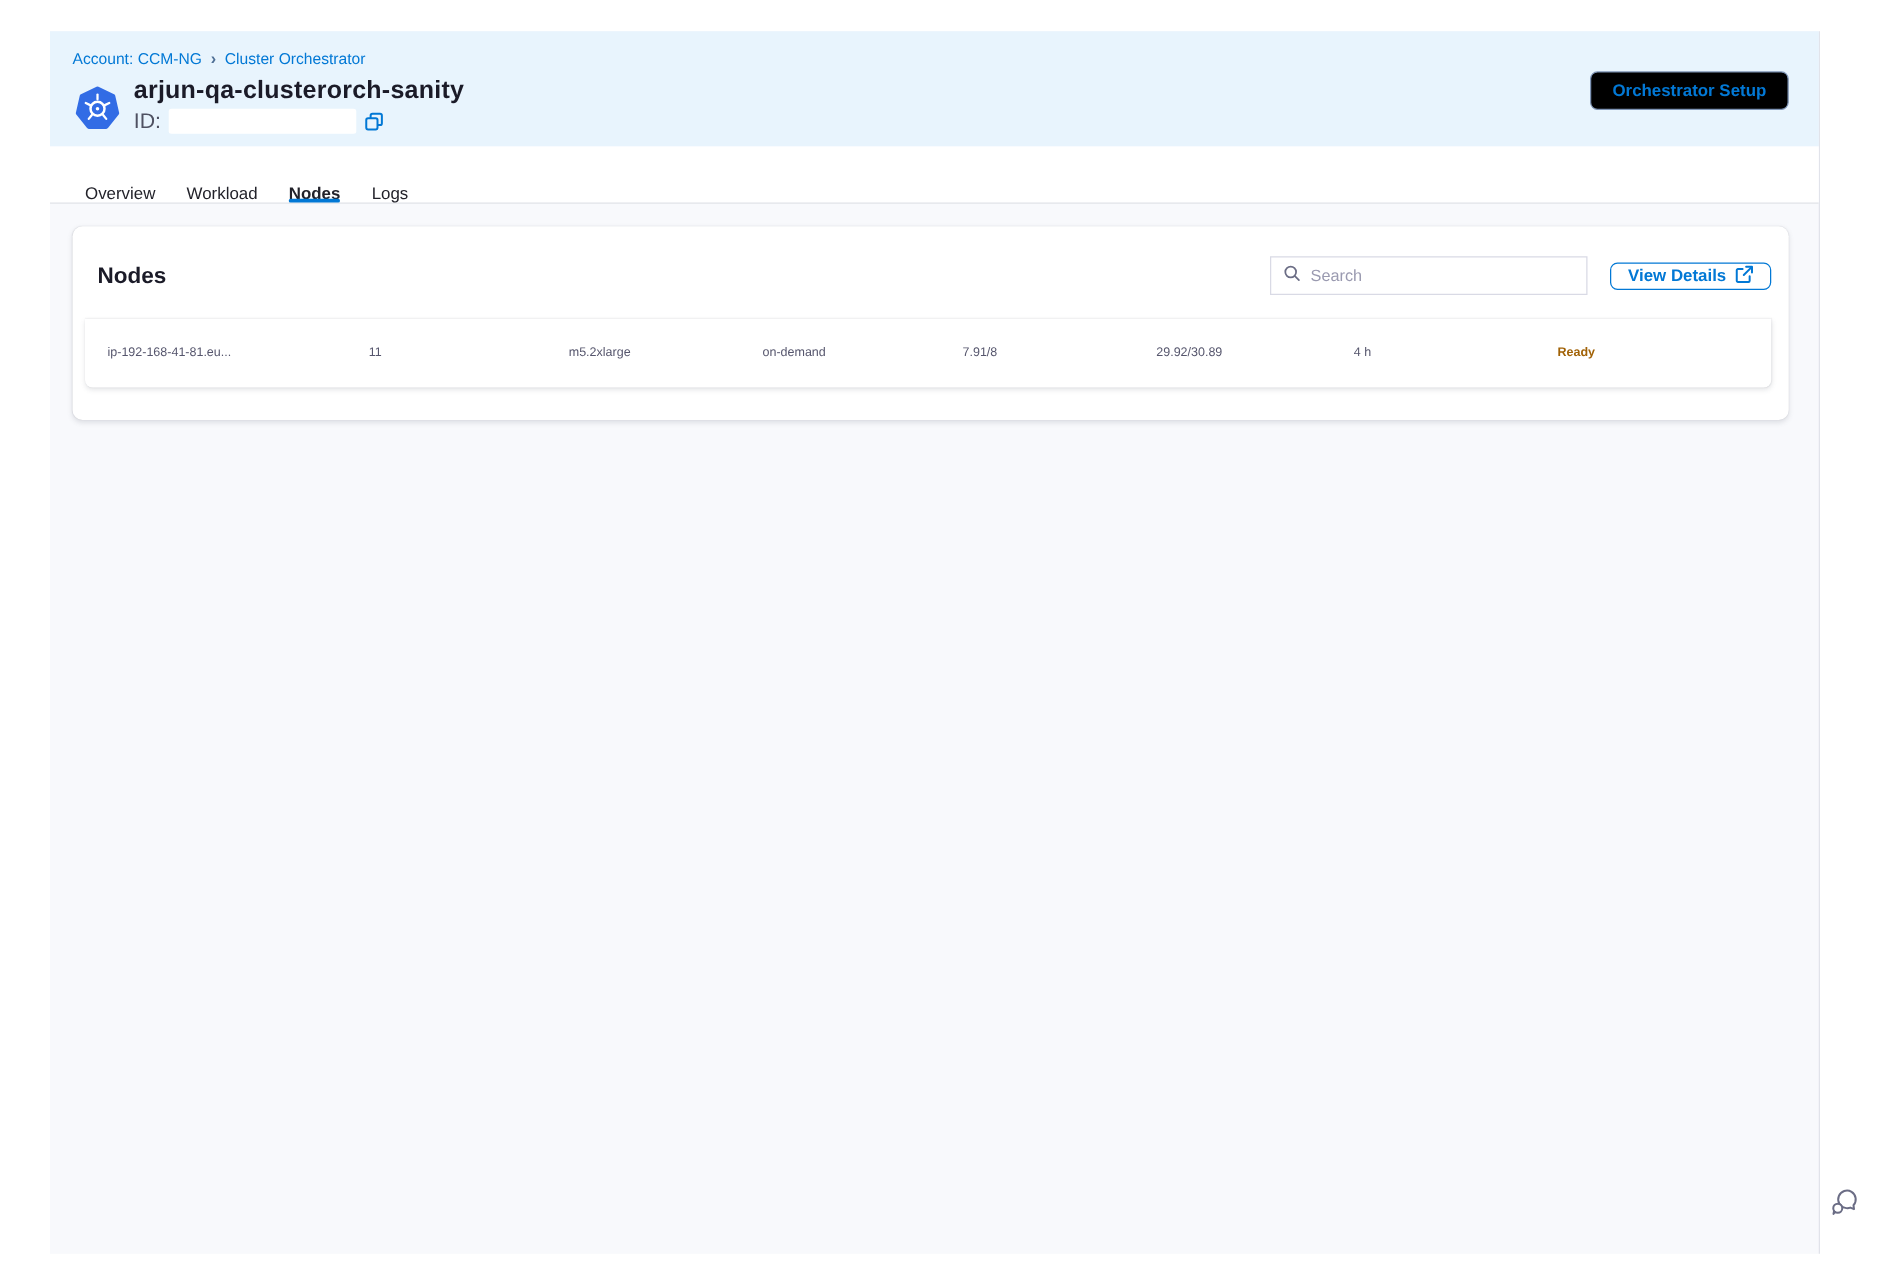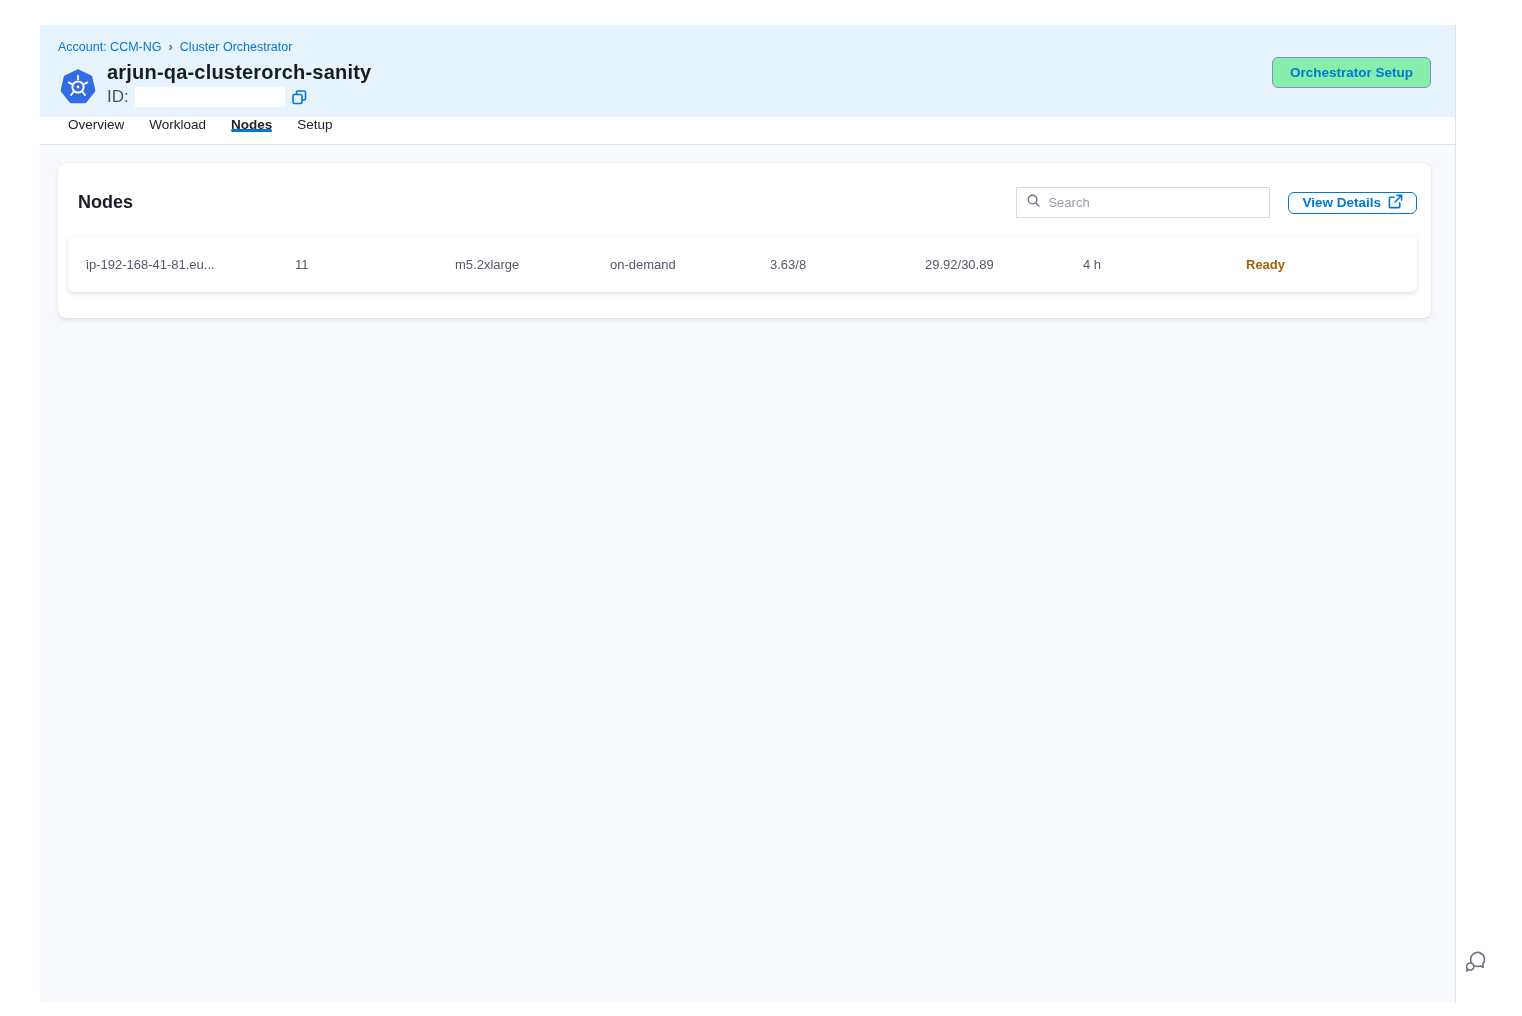--- a/index.html
+++ b/index.html
@@ -15,26 +15,26 @@
   .breadcrumb a { color:#0278d5; text-decoration:none; cursor:pointer; }
   .crumb-sep { color:#4f6f95; font-size:13px; font-weight:700; line-height:1; transform:translateY(-1px); }
   .title-row { display:flex; align-items:flex-end; margin-top:7px; gap:9px; }
   .k8s-icon { width:40px; height:40px; flex:0 0 auto; display:block; }
   .title-block h1 { font-size:20px; font-weight:700; color:#1b1b28; letter-spacing:.2px; }
   .id-row { display:flex; align-items:center; gap:6px; margin-top:3px; }
   .id-label { font-size:17px; color:#4f5162; }
   .id-redacted { display:inline-block; width:150px; height:20px; background:#ffffff; border-radius:2px; }
   .copy-icon { width:17px; height:17px; cursor:pointer; display:inline-block; }
   .setup-btn { position:absolute; right:24px; top:32px; height:31px; padding:0 17px;
-               background:#86efac; border:1px solid #7d93b4; border-radius:6px;
+               background:#000000; border:1px solid #7d93b4; border-radius:6px;
                color:#0278d5; font-weight:700; font-size:13.5px; cursor:pointer;
                font-family:inherit; }
 
   
-  .tabbar { background:#ffffff; height:28px; display:flex; align-items:flex-start;
+  .tabbar { background:#ffffff; height:46px; display:flex; align-items:flex-end;
             padding-left:28px; border-bottom:1px solid #e0e2e8; }
   .tab { position:relative; display:flex; align-items:center; margin-right:25px;
          font-size:13.5px; color:#22222a; cursor:pointer; }
   .tab.active { font-weight:700; }
   .tab.active::after { content:""; position:absolute; left:0; right:0; bottom:0;
                        height:3px; border-radius:3px; background:#0278d5; }
 
   
   .main { padding:18px 24px 0 18px; }
   .card { background:#ffffff; border-radius:8px; padding:24px 14px 26px 10px;
@@ -54,21 +54,21 @@
                       align-items:center; gap:7px; font-family:inherit; }
 
   
   .thead, .trow { display:grid;
     grid-template-columns:209px 160px 155px 160px 155px 158px 163px 1fr;
     align-items:center; padding-left:18px; }
   .thead { background:#f4f4f9; height:37px; border-radius:2px; }
   .thead span { font-size:10.5px; font-weight:700; color:#1c1c30; letter-spacing:.3px; }
   .trow { background:#ffffff; height:55px; border-radius:0 0 6px 6px; cursor:pointer;
           box-shadow:0 2px 4px rgba(96,97,112,.16), 0 0 1px rgba(40,41,61,.08); }
-  .trow span { font-size:13px; color:#56566d; }
+  .trow span { font-size:10px; color:#56566d; }
   .trow .status { font-weight:700; }
 
   
   .right-rail { position:absolute; right:0; top:0; width:65px; height:1016px; background:#ffffff; }
   .chat-icon { position:absolute; right:34px; bottom:42px; width:26px; height:26px; cursor:pointer; }
 </style>
 </head>
 <body>
 
 <div class="content-col">
@@ -110,21 +110,21 @@
       </div>
     </div>
 
     <button class="setup-btn">Orchestrator Setup</button>
   </header>
 
   <div class="tabbar">
     <div class="tab">Overview</div>
     <div class="tab">Workload</div>
     <div class="tab active">Nodes</div>
-    <div class="tab">Setup</div>
+    <div class="tab">Logs</div>
   </div>
 
   <main class="main">
     <section class="card">
       <div class="card-head">
         <h2>Nodes</h2>
         <div class="search-box">
           <span>
             <svg viewBox="0 0 16 16" width="15" height="15" fill="none" stroke="#6b6d85" stroke-width="1.5" stroke-linecap="round">
               <circle cx="7" cy="7" r="4.6"></circle>
@@ -144,21 +144,21 @@
           </span>
         </button>
       </div>
 
       <div class="table">
         <div class="trow">
           <span>ip-192-168-41-81.eu...</span>
           <span>11</span>
           <span>m5.2xlarge</span>
           <span>on-demand</span>
-          <span>3.63/8</span>
+          <span>7.91/8</span>
           <span>29.92/30.89</span>
           <span>4 h</span>
           <span class="status" style="color:#a16207">Ready</span>
         </div>
       </div>
     </section>
   </main>
 </div>
 
 <aside class="right-rail">

